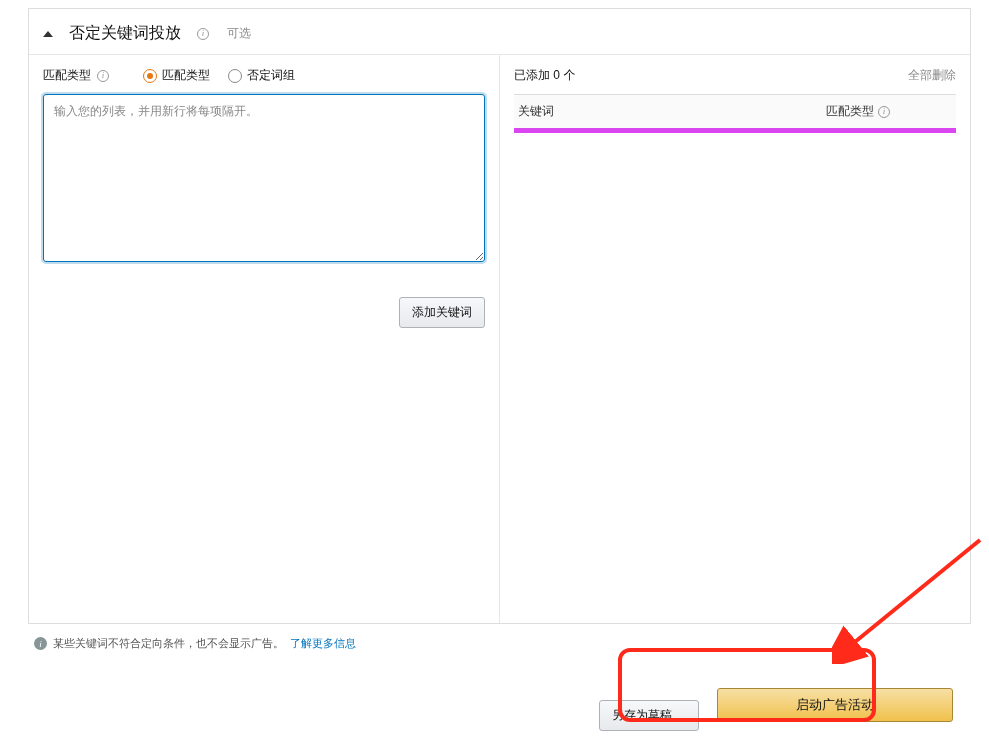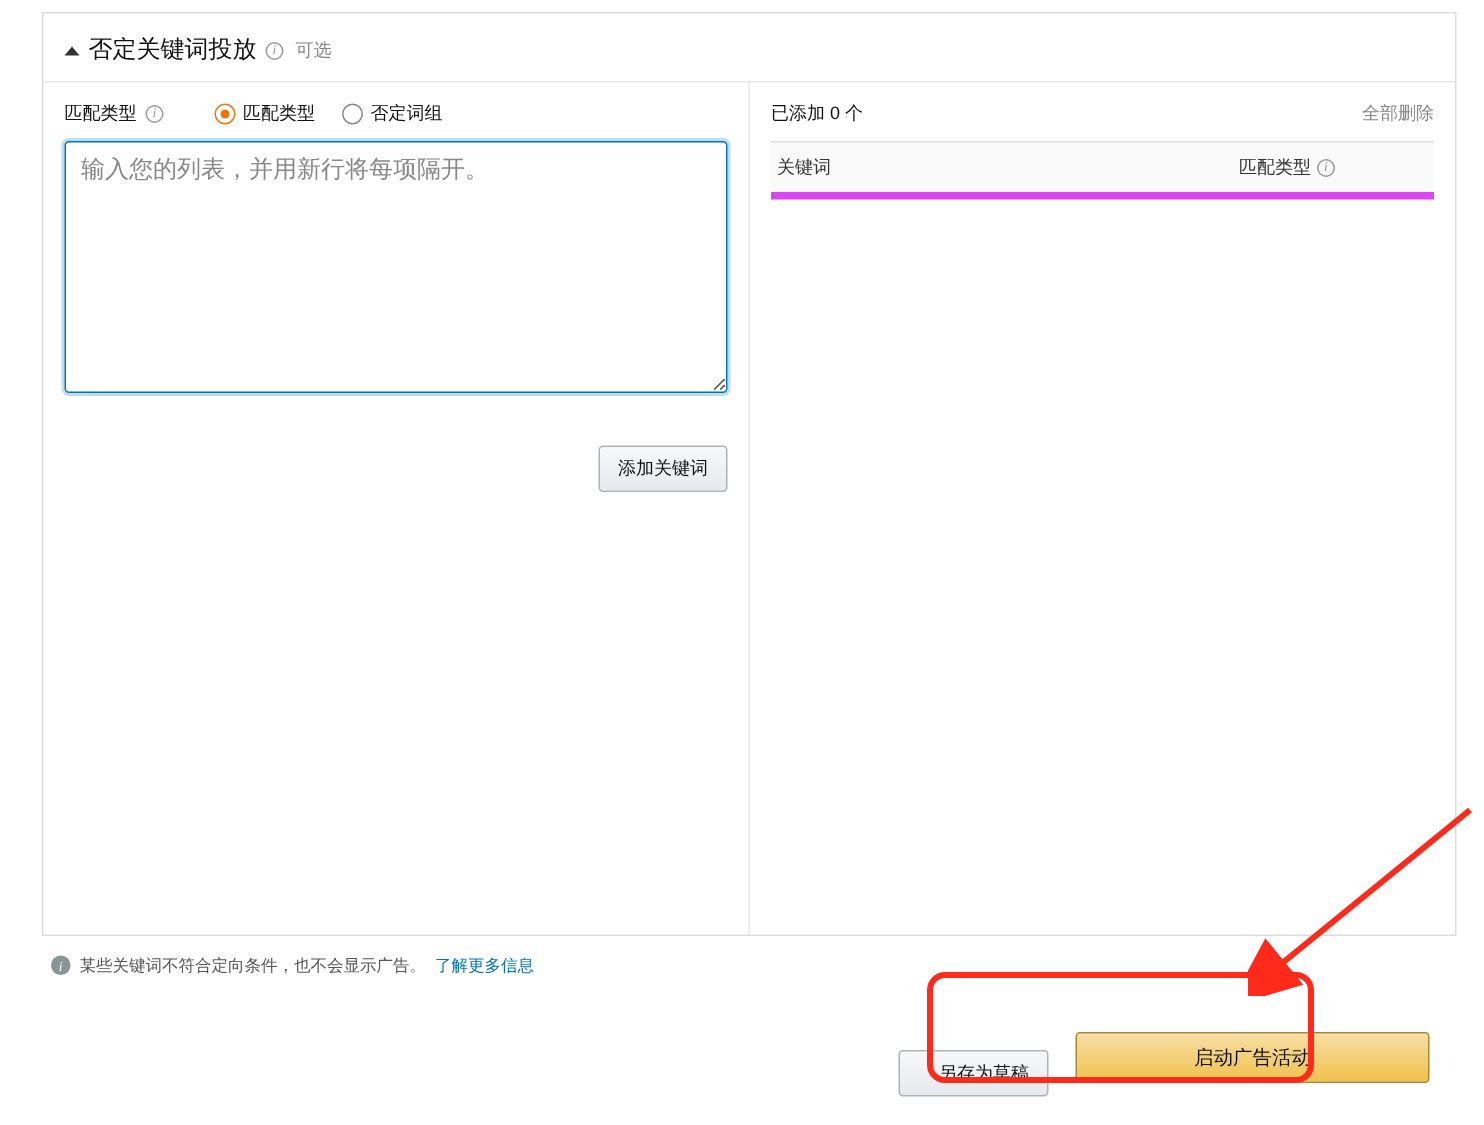--- a/index.html
+++ b/index.html
@@ -13,21 +13,21 @@
     position: relative;
   }
   .panel {
     border: 1px solid #ddd;
     margin: 8px 18px 0 28px;
     background: #fff;
   }
   .panel-header {
     display: flex;
     align-items: center;
-    gap: 6px;
+    gap: 16px;
     padding: 14px 14px 10px 14px;
     border-bottom: 1px solid #e7e7e7;
     font-size: 16px;
     color: #111;
   }
   .panel-header .optional {
     font-size: 12px;
     color: #888;
     font-weight: normal;
     margin-left: 2px;
@@ -99,21 +99,21 @@
   .radio-checked .radio-inner { display: block; }
   textarea.kw-input {
     width: 100%;
     height: 168px;
     resize: both;
     border: 1px solid #0073bb;
     outline: 2px solid rgba(0,115,187,0.25);
     outline-offset: 0;
     border-radius: 3px;
     padding: 8px 10px;
-    font-size: 16px;
+    font-size: 12px;
     font-family: inherit;
     color: #555;
   }
   textarea.kw-input::placeholder { color: #888; }
   .add-btn-row {
     display: flex;
     justify-content: flex-end;
     margin-top: 14px;
   }
   .btn {
@@ -165,21 +165,21 @@
   }
   .action-row {
     display: flex;
     justify-content: flex-end;
     gap: 18px;
     margin: 18px 36px 0 0;
     align-items: center;
   }
   .btn-secondary {
     width: 100px;
-    text-align: right;
+    text-align: left;
   }
   .btn-primary {
     width: 236px;
     text-align: center;
     background: linear-gradient(#f7dfa5, #f0c14b);
     border: 1px solid #a88734;
     border-radius: 3px;
     padding: 7px 0;
     font-size: 13px;
     cursor: pointer;

